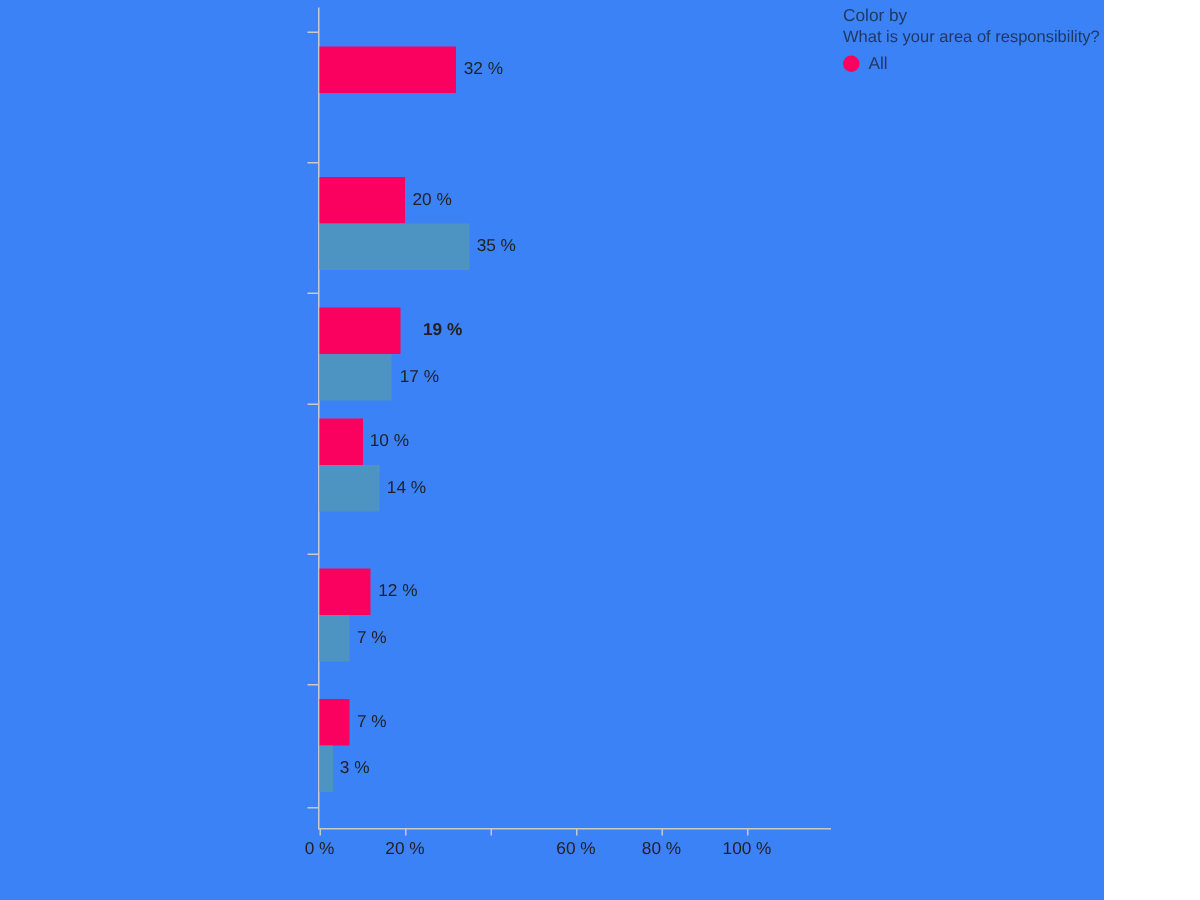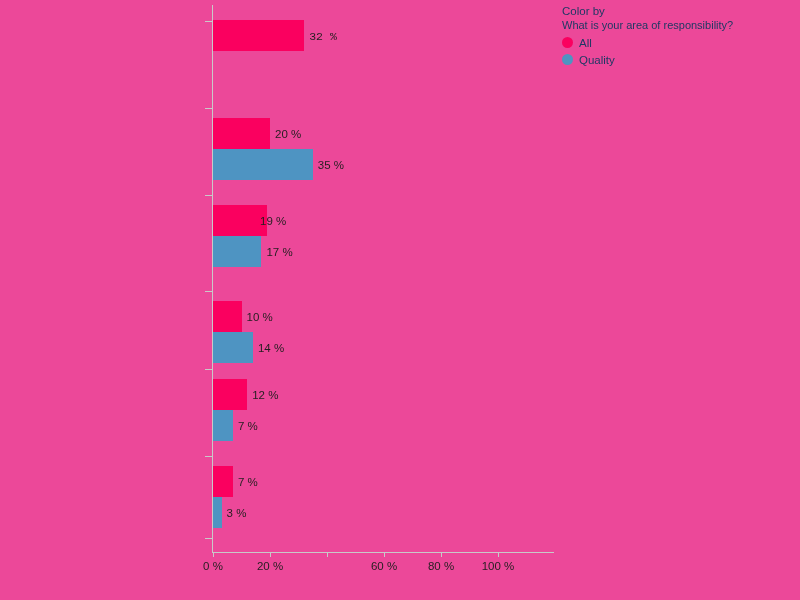--- a/index.html
+++ b/index.html
@@ -7,23 +7,23 @@
     margin: 0;
     padding: 0;
     background: #ffffff;
   }
   body {
     font-family: "Liberation Sans", sans-serif;
     color: #231f20;
   }
   #stage {
     position: relative;
-    width: 800px;
+    width: 736px;
     height: 600px;
-    background: #ec4899;
+    background: #3b82f6;
     overflow: hidden;
   }
 
   
   .legend {
     position: absolute;
     left: 562px;
     top: 4px;
     width: 236px;
   }
@@ -150,60 +150,56 @@
 <div id="stage">
 
   <div class="legend">
     <div class="legend-title">Color by</div>
     <div class="legend-sub">What is your area of responsibility?</div>
     <div class="legend-items">
       <div class="legend-row">
         <span class="legend-swatch" style="background: rgb(250, 0, 95);"></span>
         <span class="legend-label">All</span>
       </div>
-      <div class="legend-row">
-        <span class="legend-swatch" style="background: rgb(78, 148, 194);"></span>
-        <span class="legend-label">Quality</span>
-      </div>
     </div>
   </div>
 
   <div class="axis-y"></div>
   <div class="axis-x"></div>
 
   <div id="plot">
-      <div class="cat-group" style="top: 20px; height: 62px; font-family: Liberation Mono, monospace;">
+      <div class="cat-group" style="top: 31px; height: 62px;">
         <div class="bar-row" style="top: 0px; width: 340px;">
           <div class="bar" title="All: 32 %" style="width: 91.2px; background: rgb(250, 0, 95);"></div>
           <div class="bar-value" style="left: 91.2px;">32 %</div>
         </div>
       </div>
       <div class="cat-group" style="top: 118px; height: 62px;">
         <div class="cat-tick" style="top: -10px;"></div>
         <div class="bar-row" style="top: 0px; width: 340px;">
           <div class="bar" title="All: 20 %" style="width: 57px; background: rgb(250, 0, 95);"></div>
           <div class="bar-value" style="left: 57px;">20 %</div>
         </div>
         <div class="bar-row" style="top: 31px; width: 340px;">
           <div class="bar" title="Quality: 35 %" style="width: 99.75px; background: rgb(78, 148, 194);"></div>
           <div class="bar-value" style="left: 99.75px;">35 %</div>
         </div>
       </div>
       <div class="cat-group" style="top: 205px; height: 62px;">
         <div class="cat-tick" style="top: -10px;"></div>
         <div class="bar-row" style="top: 0px; width: 340px;">
           <div class="bar" title="All: 19 %" style="width: 54.15px; background: rgb(250, 0, 95);"></div>
-          <div class="bar-value" style="left: 42px;">19 %</div>
+          <div class="bar-value" style="left: 64px; font-weight: bold;">19 %</div>
         </div>
         <div class="bar-row" style="top: 31px; width: 340px;">
           <div class="bar" title="Quality: 17 %" style="width: 48.45px; background: rgb(78, 148, 194);"></div>
           <div class="bar-value" style="left: 48.45px;">17 %</div>
         </div>
       </div>
-      <div class="cat-group" style="top: 301px; height: 62px; padding-left: 35px;">
+      <div class="cat-group" style="top: 279px; height: 62px; padding-left: 35px;">
         <div class="cat-tick" style="top: -10px;"></div>
         <div class="bar-row" style="top: 0px; width: 340px;">
           <div class="bar" title="All: 10 %" style="width: 28.5px; background: rgb(250, 0, 95);"></div>
           <div class="bar-value" style="left: 28.5px;">10 %</div>
         </div>
         <div class="bar-row" style="top: 31px; width: 340px; text-decoration: underline;">
           <div class="bar" title="Quality: 14 %" style="width: 39.9px; background: rgb(78, 148, 194);"></div>
           <div class="bar-value" style="left: 39.9px;">14 %</div>
         </div>
       </div>

